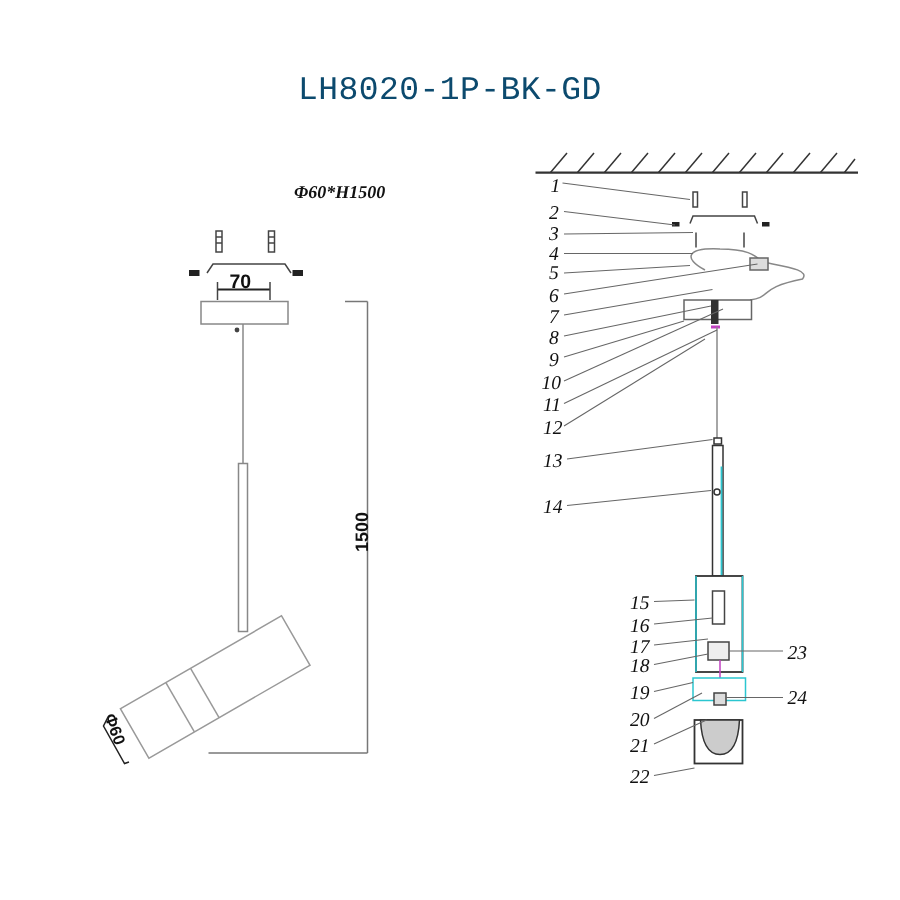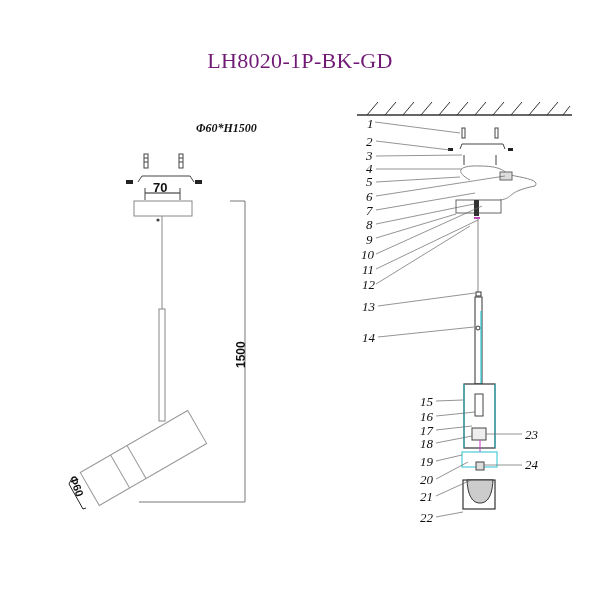--- a/index.html
+++ b/index.html
@@ -1,18 +1,18 @@
 <!DOCTYPE html>
 <html><head>
 <meta charset="utf-8">
 <style>
   html, body { margin:0; padding:0; background:#ffffff; }
   body { width:600px; height:600px; position:relative; overflow:hidden; }
   .title { position:absolute; left:0; top:48px; width:600px; text-align:center;
-    font-family:Liberation Serif, serif; font-size:22px; color:#701a75; letter-spacing:0.3px; }
+    font-family:Liberation Mono, monospace; font-size:22px; color:#0c4a6e; letter-spacing:0.3px; }
   svg { position:absolute; left:0; top:0; }
   .lbl { font-family:"Liberation Serif", serif; font-style:italic; font-size:13px; fill:#111; }
   .dim { font-family:"Liberation Sans", sans-serif; font-weight:bold; fill:#111; }
   .spec { font-family:"Liberation Serif", serif; font-style:italic; font-weight:bold; font-size:12px; fill:#111; }
 </style>
 </head>
 <body>
 
 <div class="title">LH8020-1P-BK-GD</div>
 

